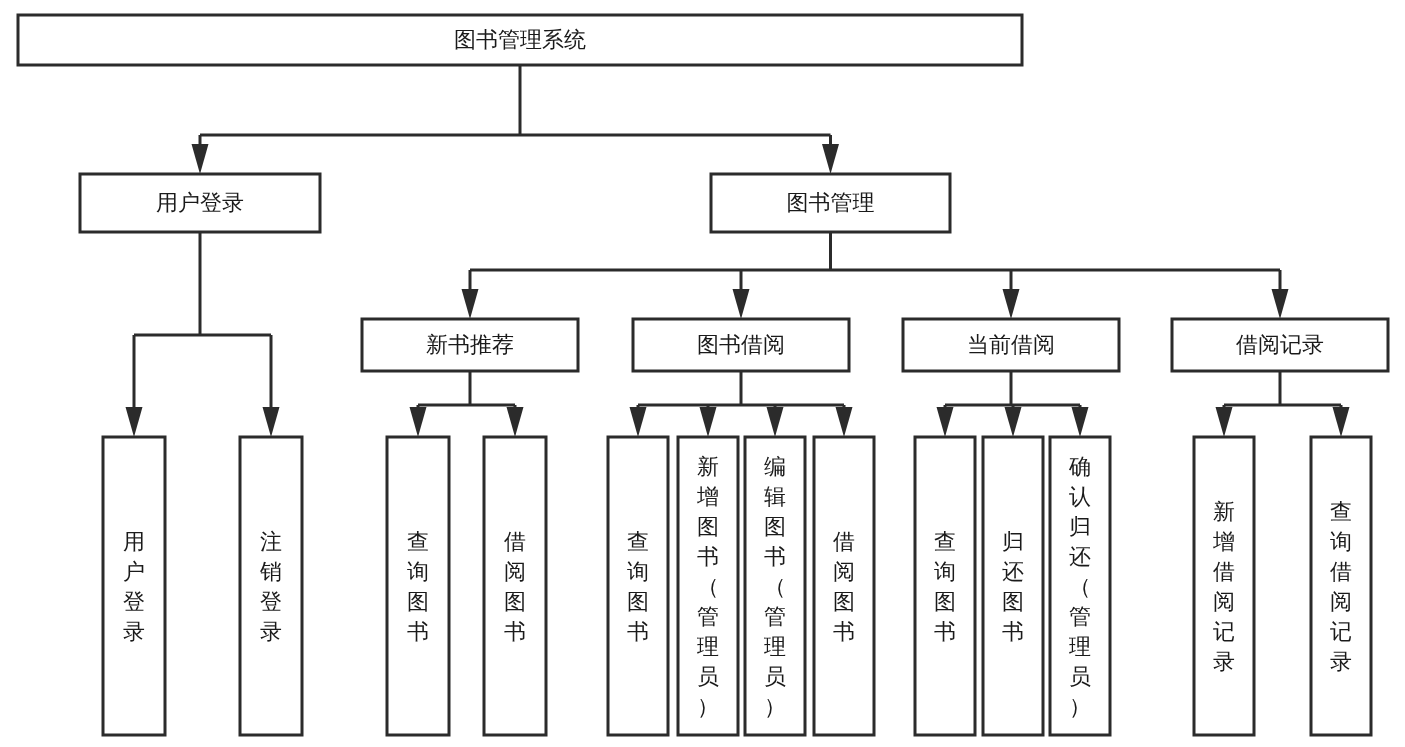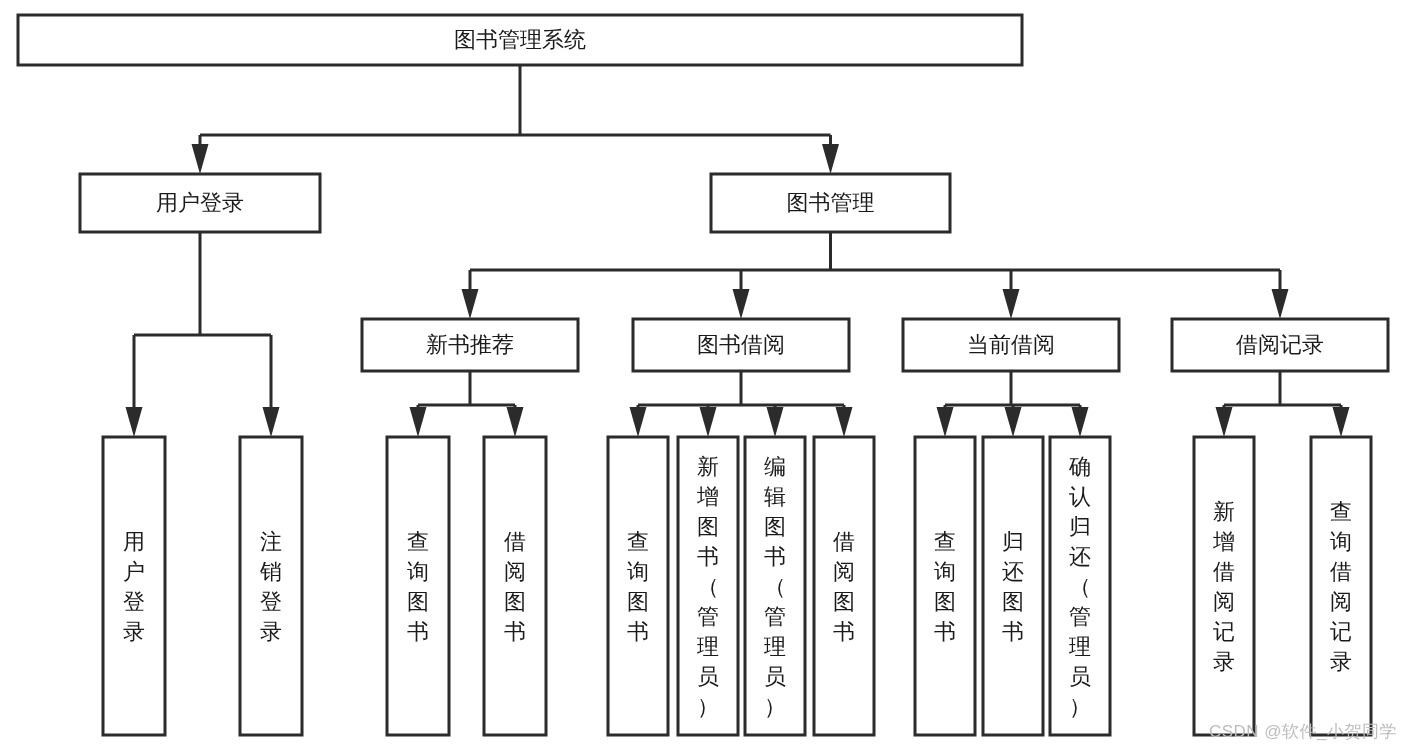--- a/index.html
+++ b/index.html
@@ -217,14 +217,13 @@
         <g>
           <rect class="node-box" x="1194" y="437" width="60" height="298"></rect>
           <text class="node-label-vertical" x="1224" y="519.4"><tspan x="1224" dy="0">新</tspan><tspan x="1224" dy="30">增</tspan><tspan x="1224" dy="30">借</tspan><tspan x="1224" dy="30">阅</tspan><tspan x="1224" dy="30">记</tspan><tspan x="1224" dy="30">录</tspan></text>
         </g>
         <g>
           <rect class="node-box" x="1311" y="437" width="60" height="298"></rect>
           <text class="node-label-vertical" x="1341" y="519.4"><tspan x="1341" dy="0">查</tspan><tspan x="1341" dy="30">询</tspan><tspan x="1341" dy="30">借</tspan><tspan x="1341" dy="30">阅</tspan><tspan x="1341" dy="30">记</tspan><tspan x="1341" dy="30">录</tspan></text>
         </g>
       </g>
   </svg>
-  <div class="watermark">CSDN @软件_小贺同学</div>
 </div>
 
 </body></html>

